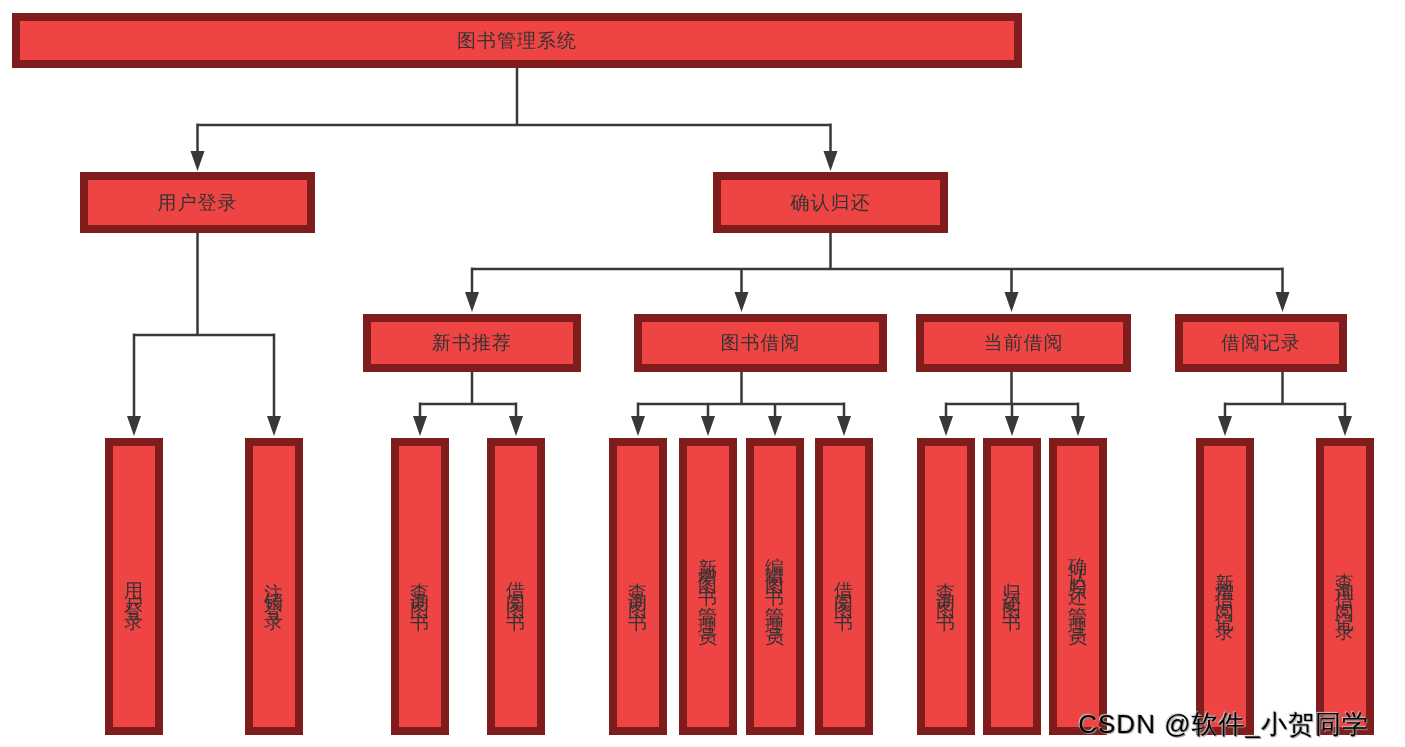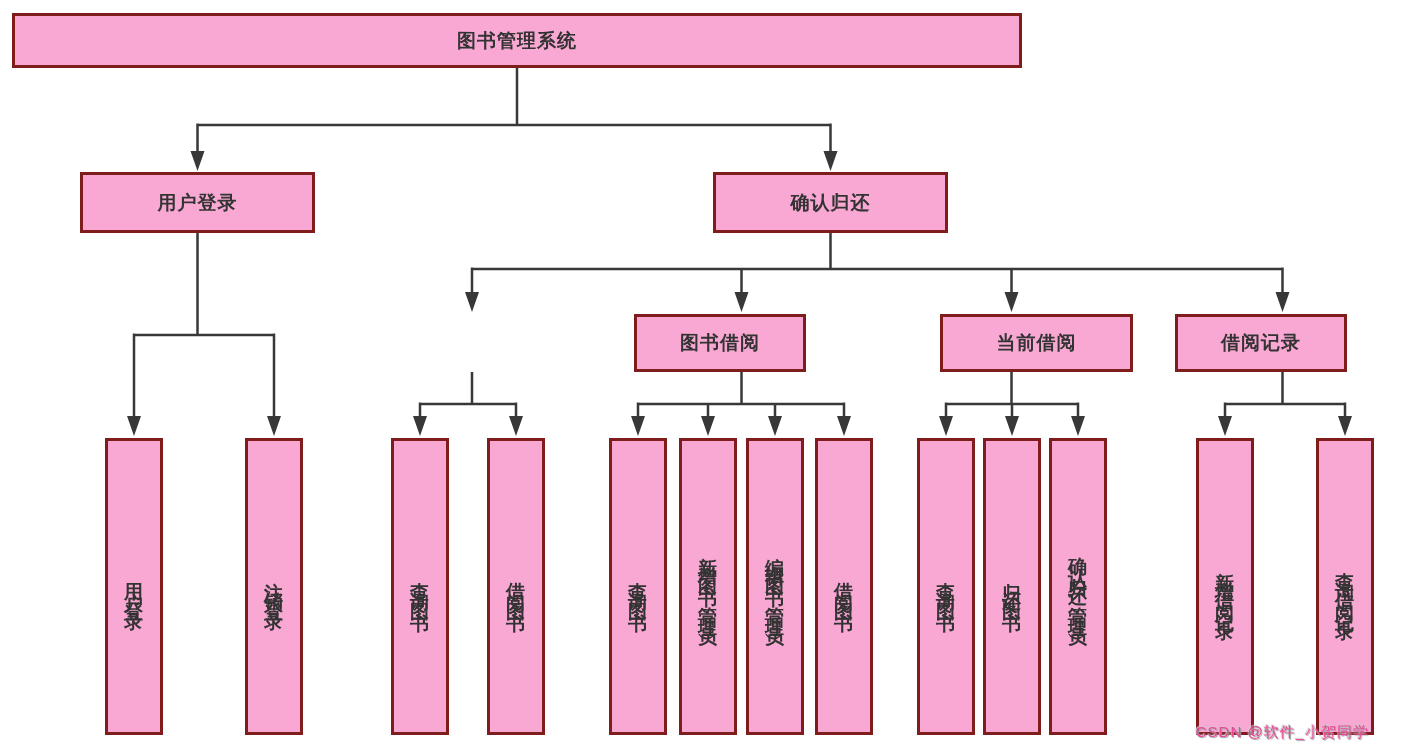--- a/index.html
+++ b/index.html
@@ -17,41 +17,40 @@
   }
   .connectors {
     position: absolute;
     left: 0;
     top: 0;
     z-index: 1;
   }
   .box {
     position: absolute;
     box-sizing: border-box;
-    border: 3px solid #7f1d1d;
-    background: #f9a8d4;
+    border: 8px solid #7f1d1d;
+    background: #ef4444;
     color: #333333;
     display: flex;
     align-items: center;
     justify-content: center;
     z-index: 2;
     font-size: 19px;
     letter-spacing: 1px;
-    font-weight: bold;
   }
   .root-box {
     left: 12px; top: 13px; width: 1010px; height: 55px;
   }
   .l2-box { top: 172px; width: 235px; height: 61px; }
   .l2-user   { left: 80px; }
   .l2-books  { left: 713px; }
   .l3-box { top: 314px; height: 58px; }
   .l3-1 { left: 363px; width: 218px; }
-  .l3-2 { left: 634px; width: 172px; }
-  .l3-3 { left: 940px; width: 193px; }
+  .l3-2 { left: 634px; width: 253px; }
+  .l3-3 { left: 916px; width: 215px; }
   .l3-4 { left: 1175px; width: 172px; }
   .leaf {
     top: 438px;
     width: 58px;
     height: 297px;
     writing-mode: vertical-rl;
     text-orientation: mixed;
     letter-spacing: 10px;
     font-size: 19px;
     line-height: 1;
@@ -67,22 +66,22 @@
   .leaf-9  { left: 917px; }
   .leaf-10 { left: 983px; }
   .leaf-11 { left: 1049px; }
   .leaf-12 { left: 1196px; }
   .leaf-13 { left: 1316px; }
   .watermark {
     position: absolute;
     right: 36px;
     bottom: 5px;
     z-index: 3;
-    font-size: 15px;
-    color: #ec4899;
+    font-size: 26px;
+    color: #000000;
     text-shadow: 1px 1px 1px #9a9a9a, -1px -1px 1px #c9c9c9;
     letter-spacing: 1px;
     white-space: nowrap;
     text-align: center;
   }
 </style>
 </head>
 <body>
 
 <div class="stage">
@@ -125,20 +124,21 @@
       <polygon points="1218,416 1232,416 1225,436"></polygon>
       <polygon points="1338,416 1352,416 1345,436"></polygon>
     </g>
   </svg>
 
   <div class="box root-box">图书管理系统</div>
 
   <div class="box l2-box l2-user">用户登录</div>
   <div class="box l2-box l2-books">确认归还</div>
 
+  <div class="box l3-box l3-1">新书推荐</div>
   <div class="box l3-box l3-2">图书借阅</div>
   <div class="box l3-box l3-3">当前借阅</div>
   <div class="box l3-box l3-4">借阅记录</div>
 
   <div class="box leaf leaf-1">用户登录</div>
   <div class="box leaf leaf-2">注销登录</div>
   <div class="box leaf leaf-3">查询图书</div>
   <div class="box leaf leaf-4">借阅图书</div>
   <div class="box leaf leaf-5">查询图书</div>
   <div class="box leaf leaf-6">新增图书（管理员）</div>

